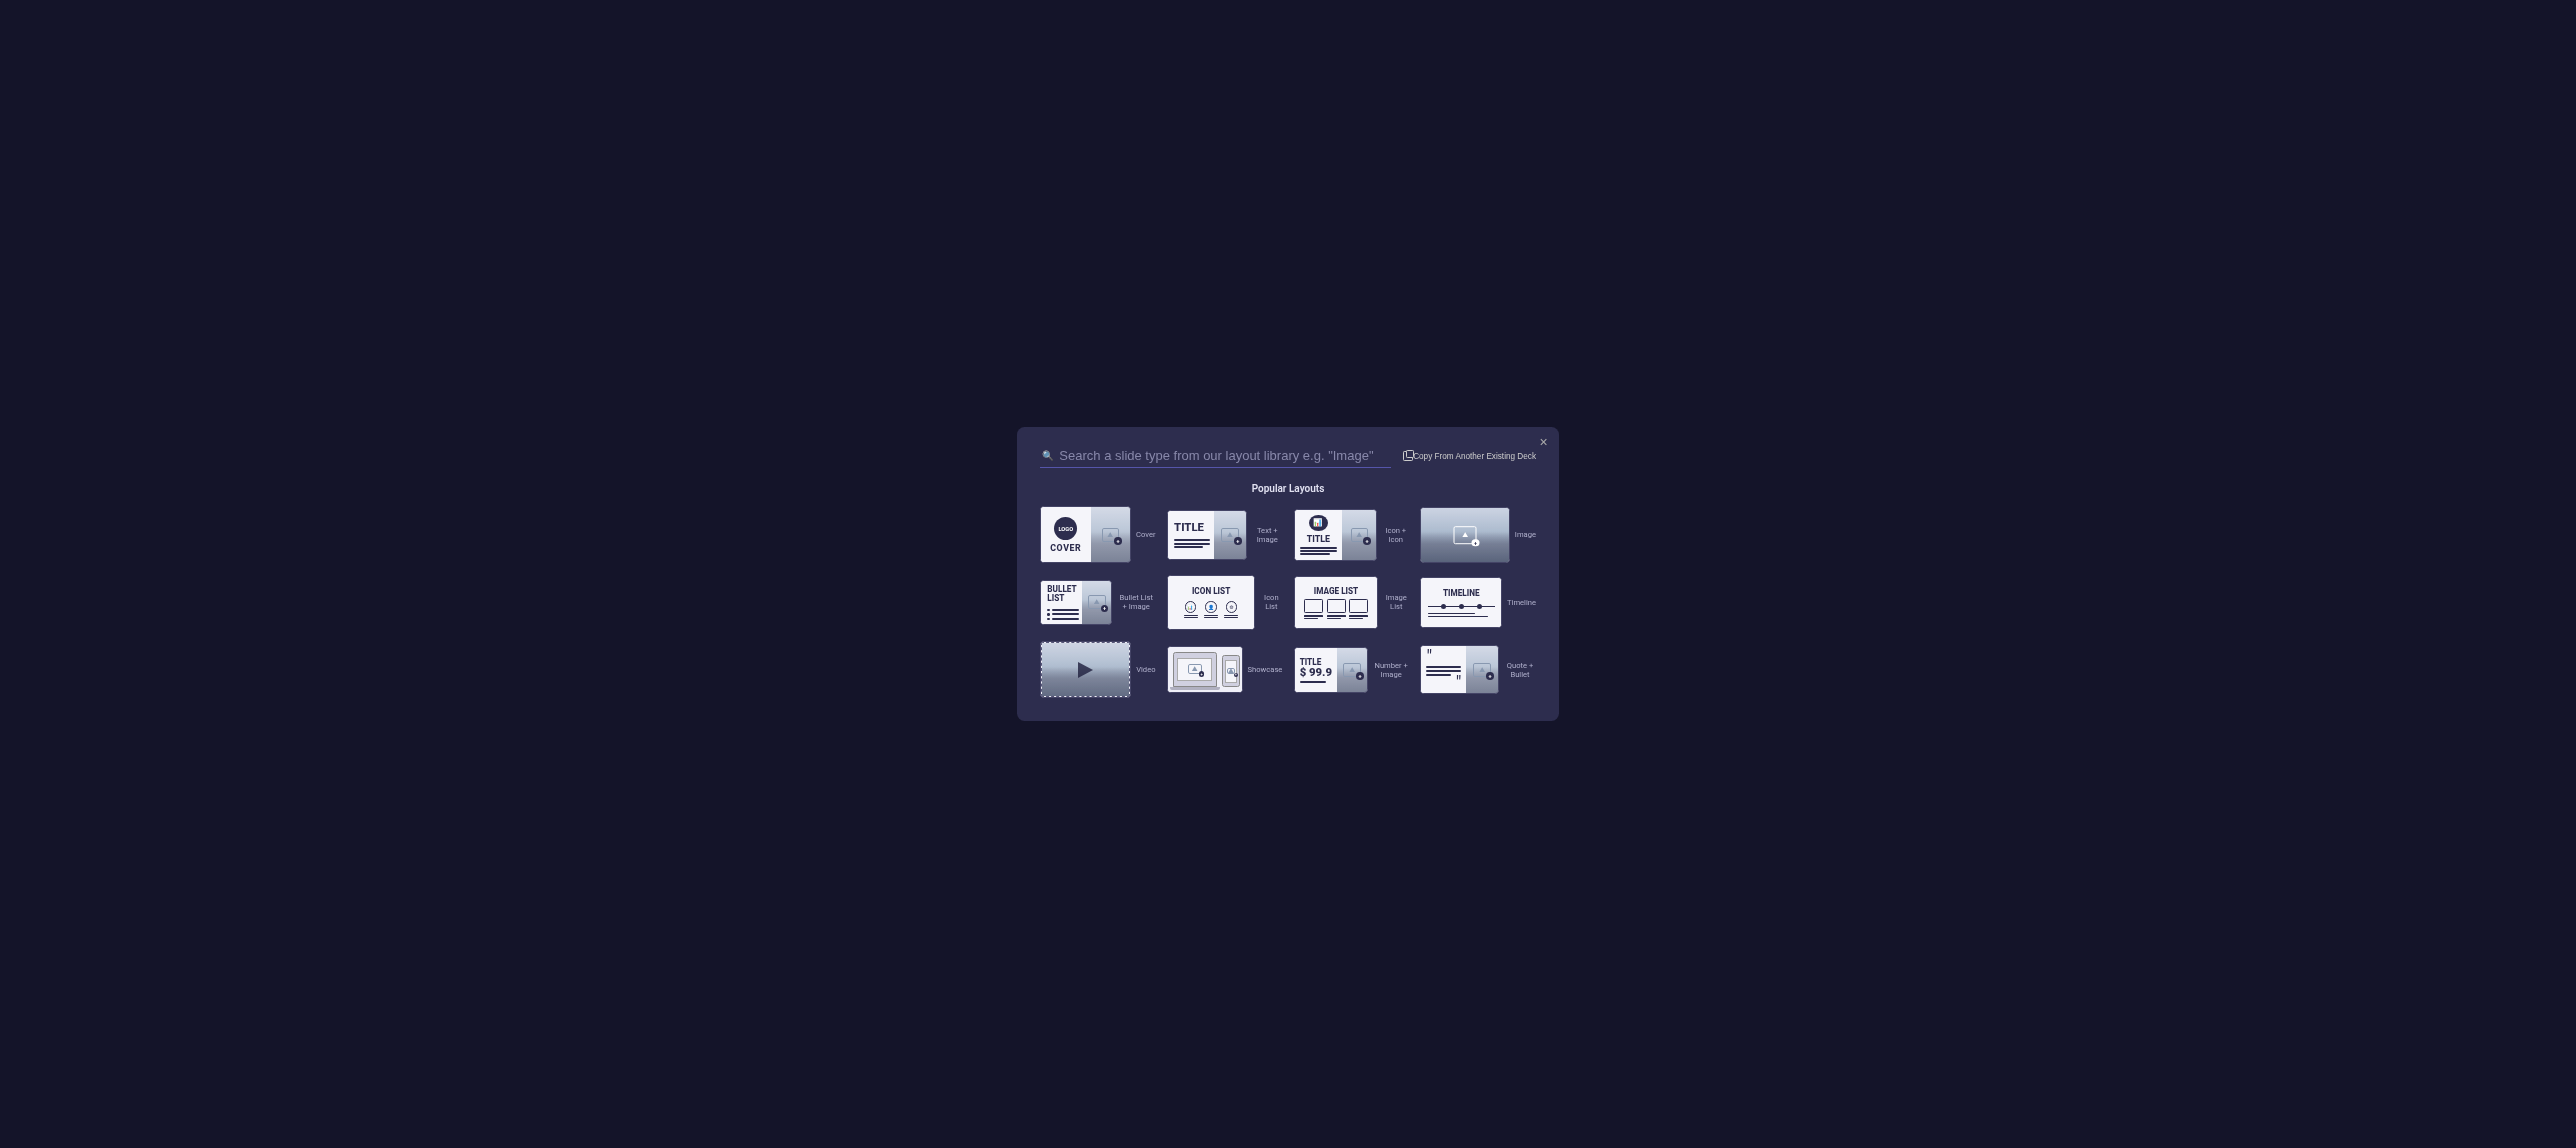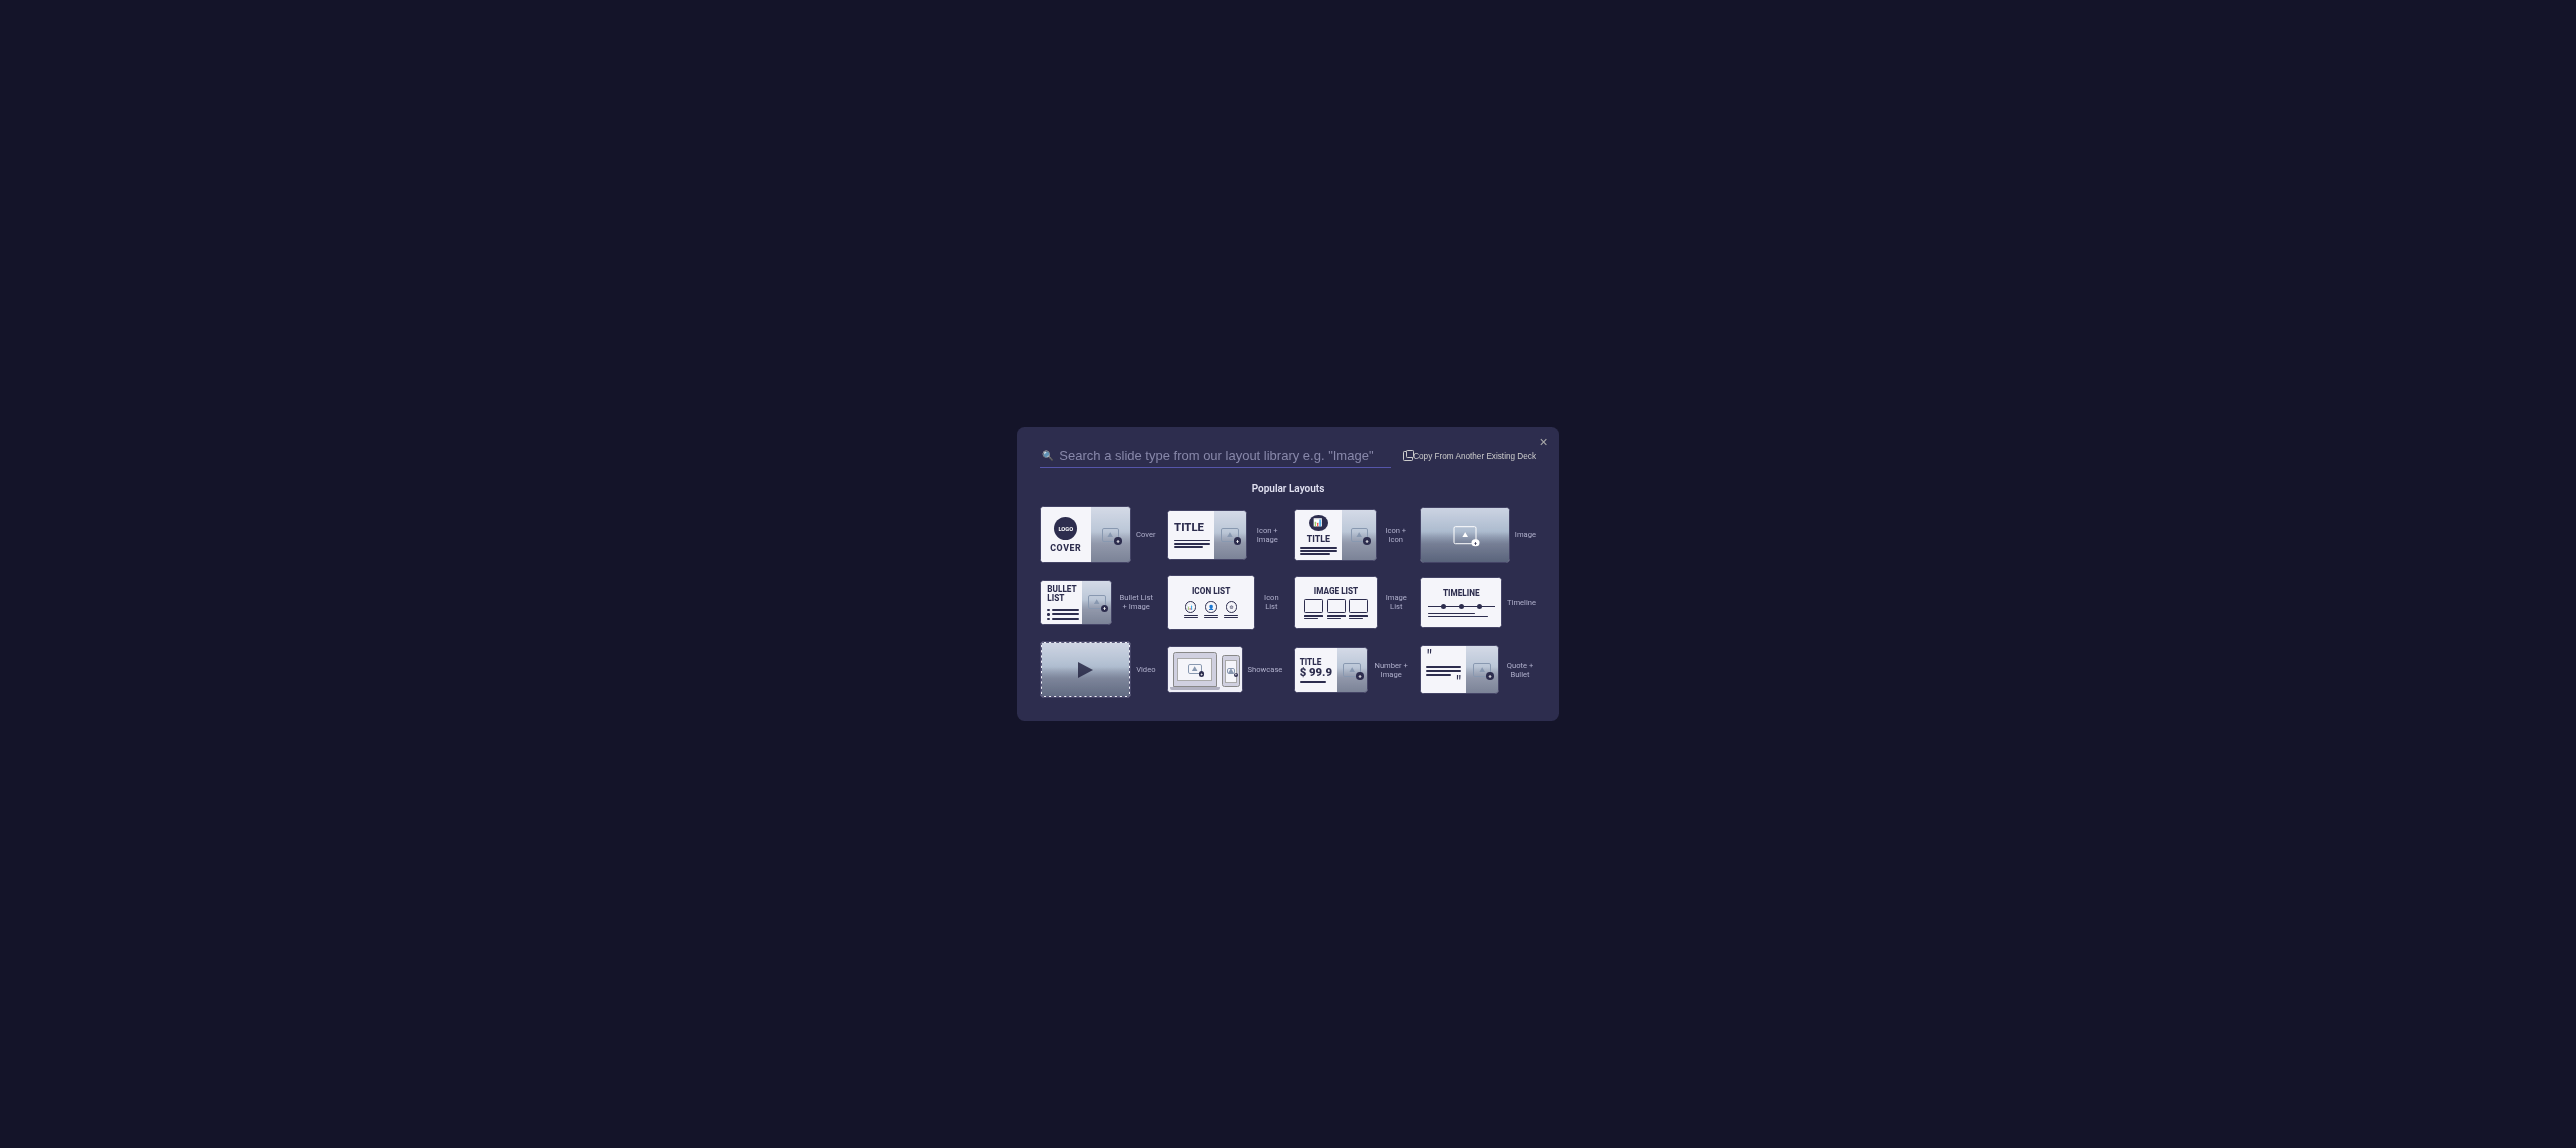--- a/index.html
+++ b/index.html
@@ -726,21 +726,21 @@
                 <div class="fog-bg"></div>
                 <div class="img-placeholder">
                   <div class="img-icon">
                     <div class="img-icon-plus">+</div>
                   </div>
                 </div>
               </div>
             </div>
           </div>
         </div>
-        <div class="layout-label">Icon + Image</div>
+        <div class="layout-label">Text + Image</div>
       </div>
 
       <div class="layout-item">
         <div class="layout-thumb">
           <div class="thumb-inner">
             <div class="thumb-icon-text">
               <div class="thumb-icon-left">
                 <div class="icon-circle">📊</div>
                 <div class="title-med">TITLE</div>
                 <div class="lines-group" style="margin-top:3.2px; width:100%">

